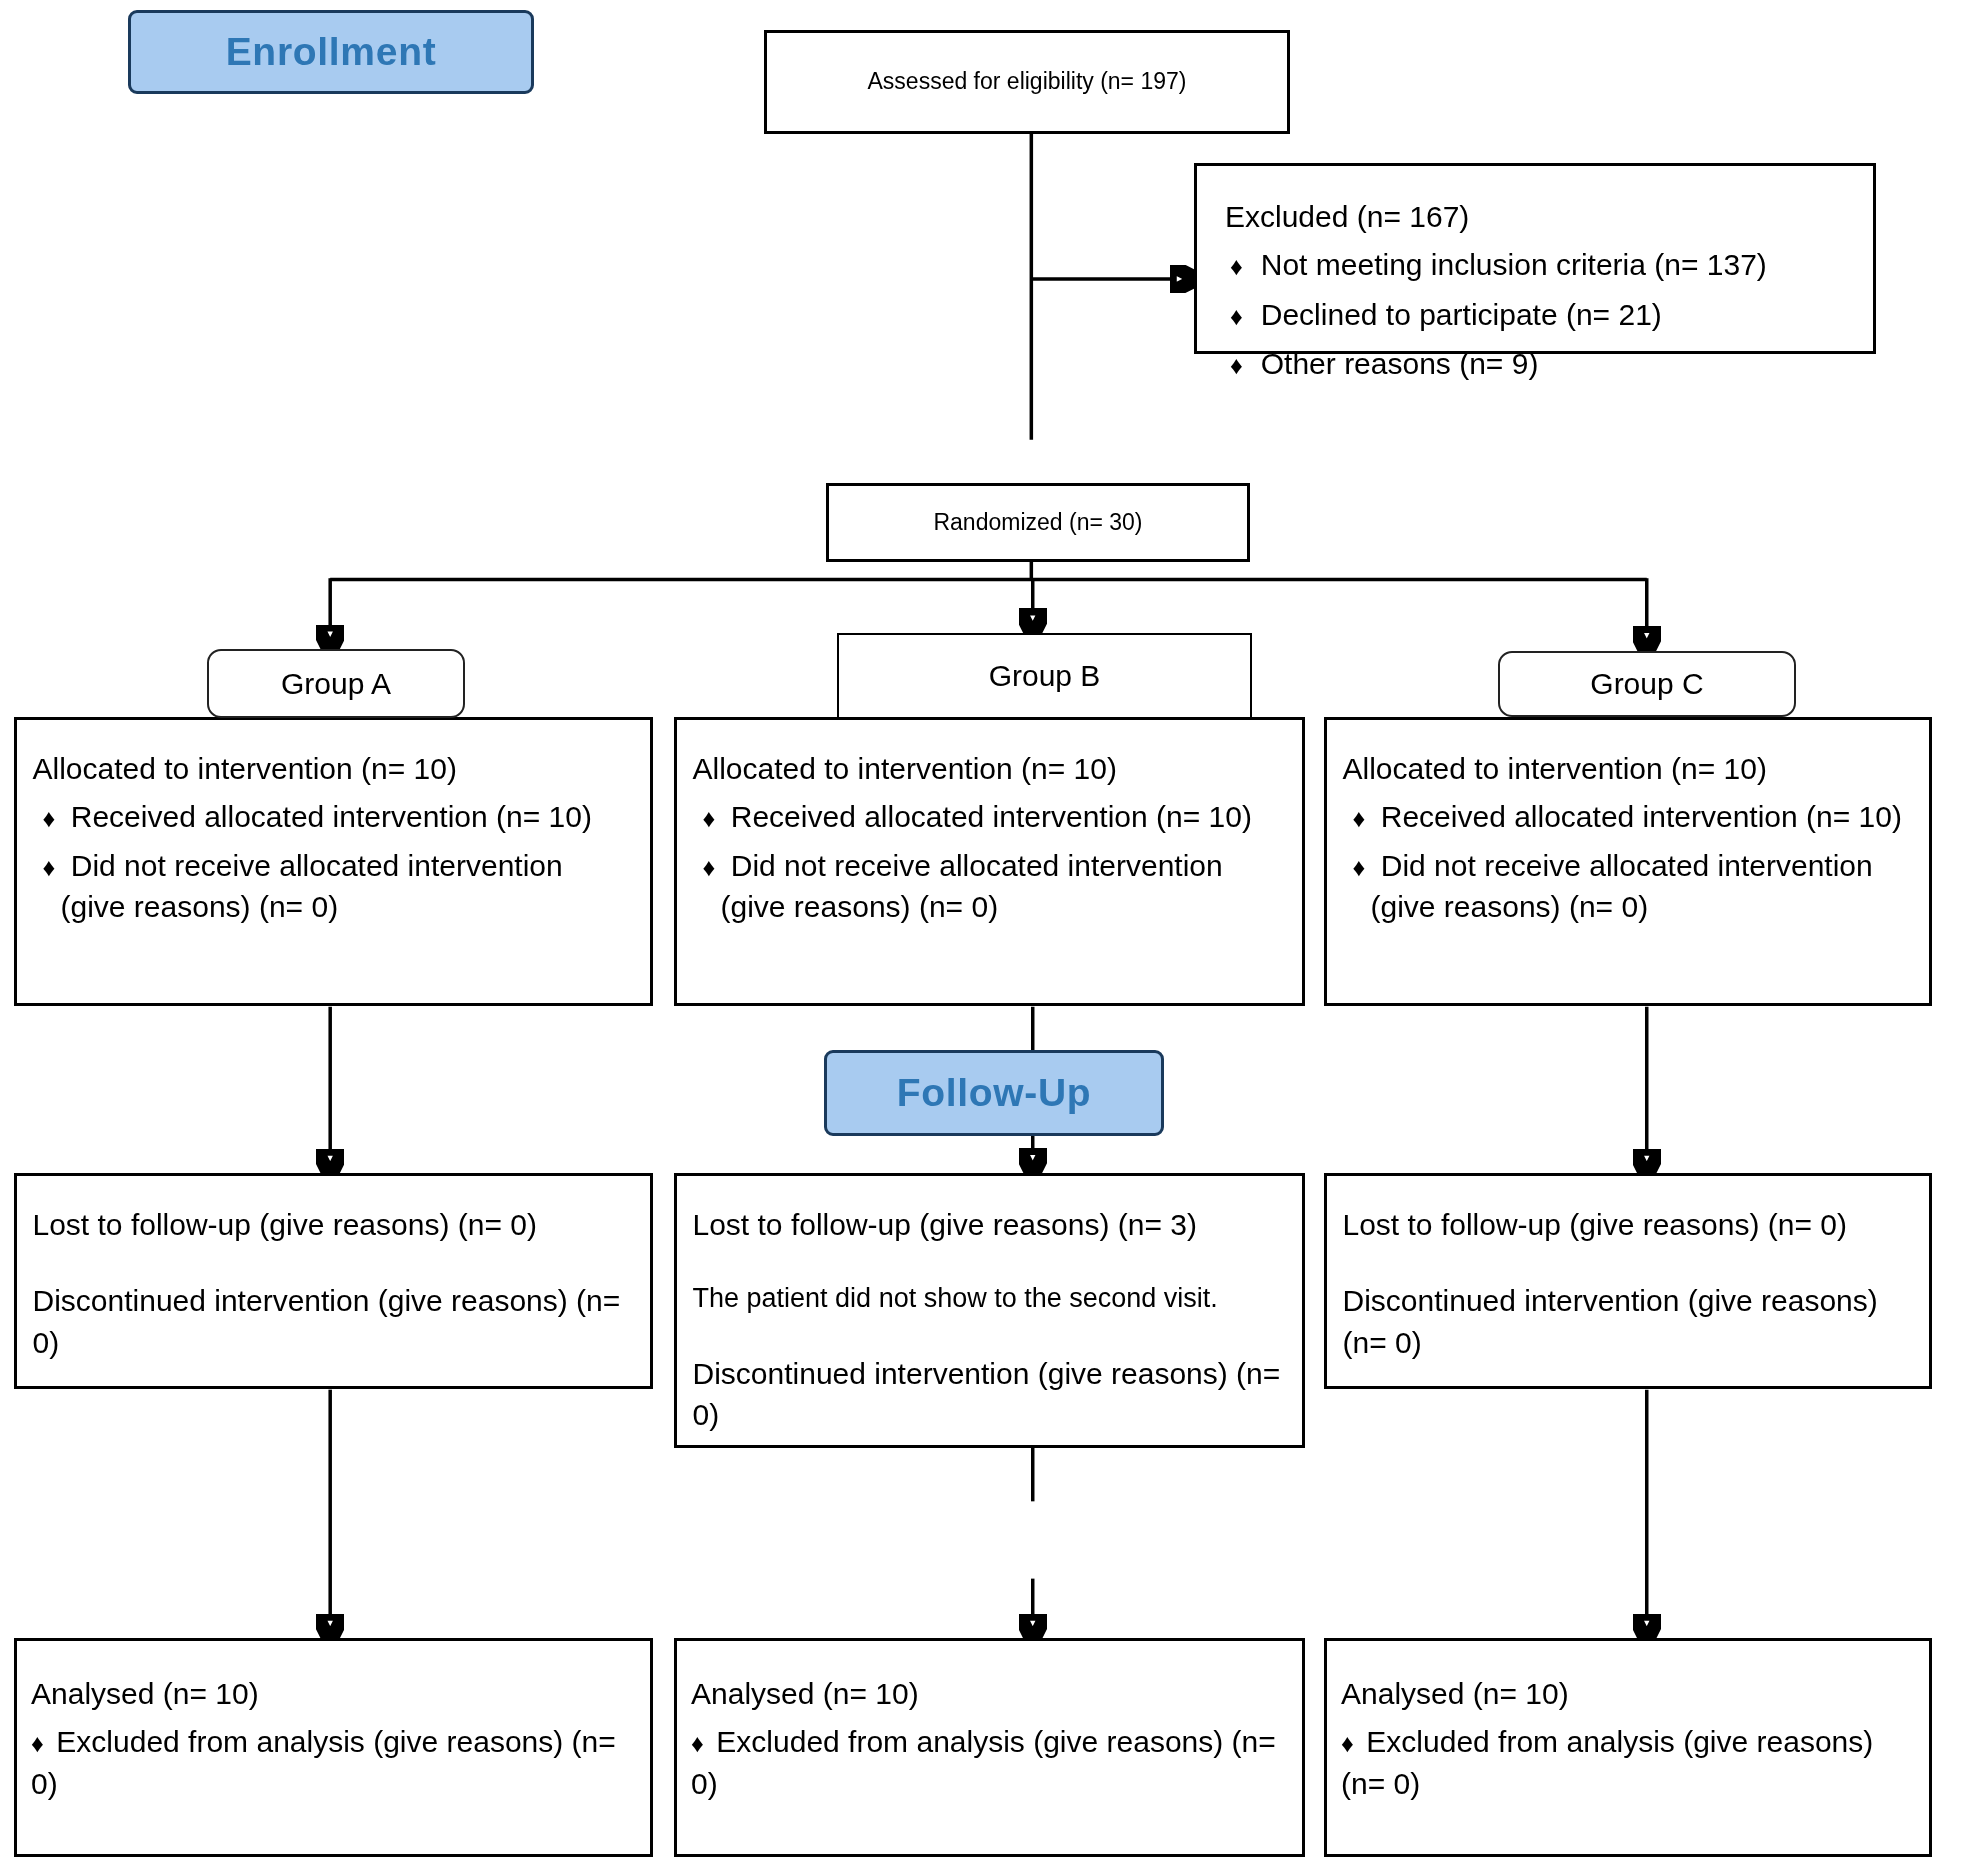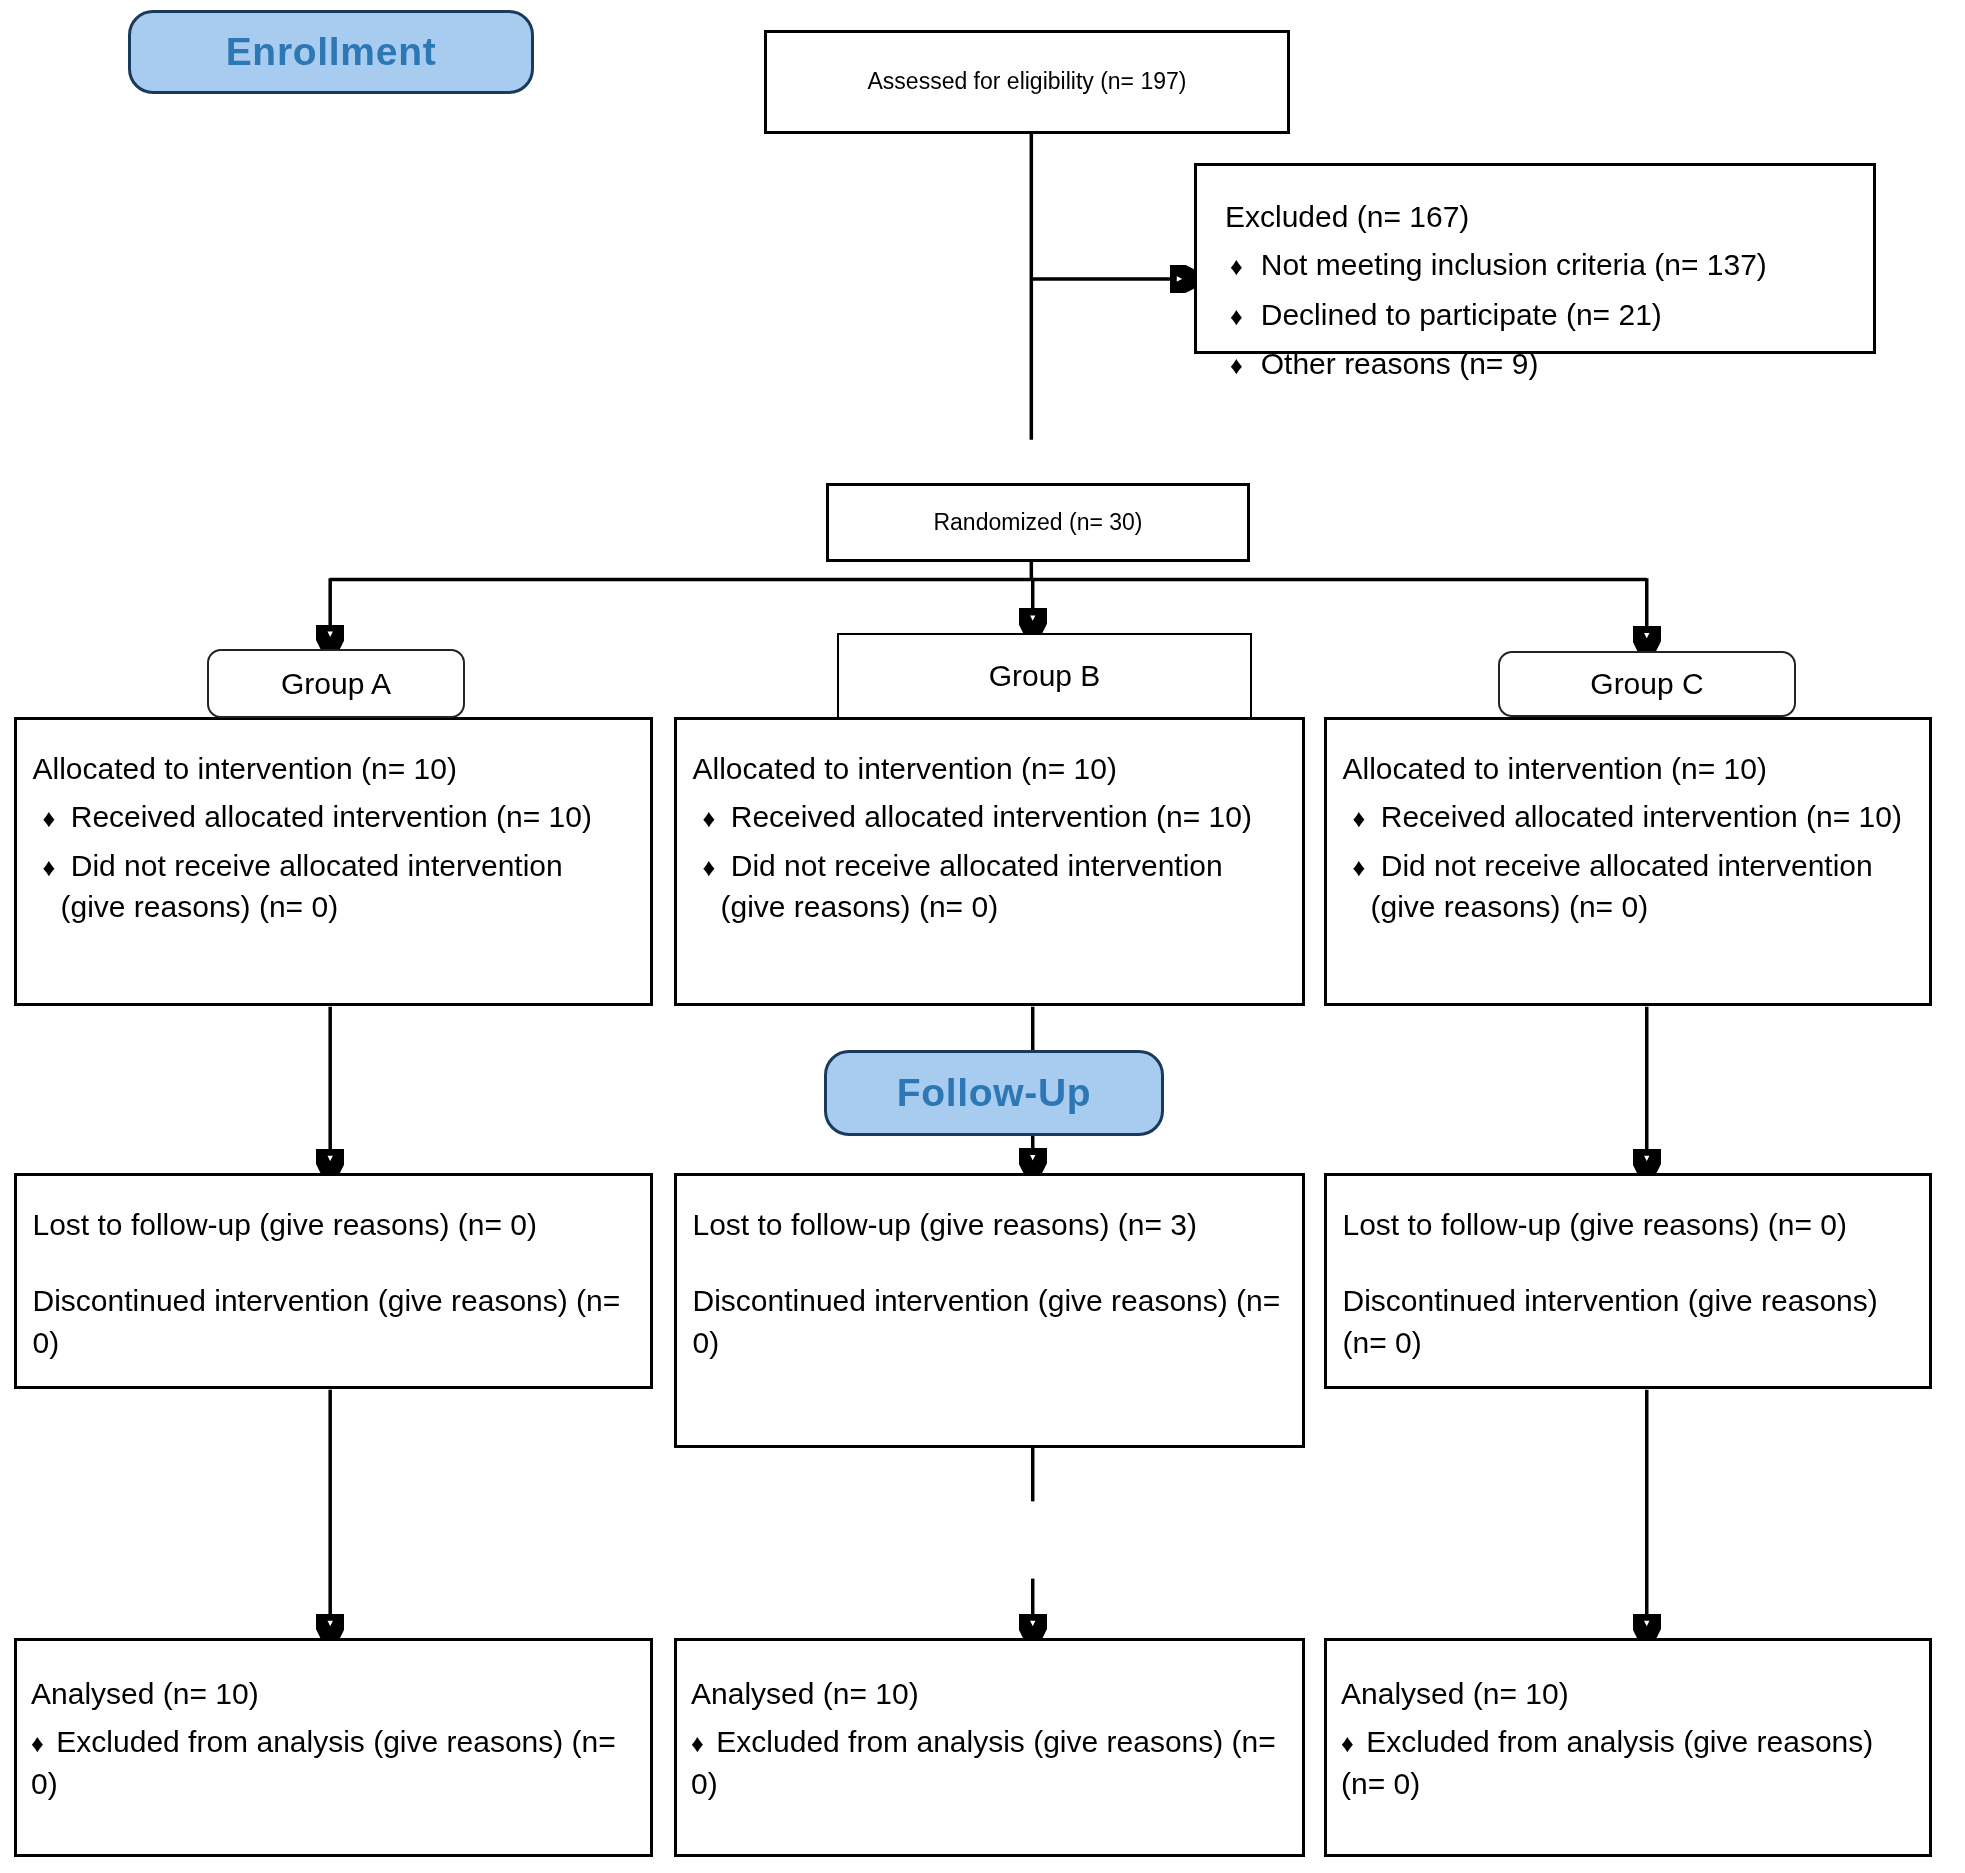--- a/index.html
+++ b/index.html
@@ -20,21 +20,21 @@
   #connectors{position:absolute;left:0;top:0;width:1965px;height:1873px;}
   #connectors path{stroke:var(--line-color);stroke-width:5;fill:none;}
   .flow-box{
     position:absolute;box-sizing:border-box;background:var(--box-bg);
     border:3.5px solid var(--box-border);font-size:30px;line-height:1.38;
   }
   .center-box{display:flex;align-items:center;justify-content:center;font-size:23px;}
   .text-box{padding:28px 15.5px 0 15.5px;}
   .badge{
     position:absolute;box-sizing:border-box;background:var(--badge-fill);
-    border:3.5px solid var(--badge-border);border-radius:25px;
+    border:3.5px solid var(--badge-border);border-radius:9px;
     display:flex;align-items:center;justify-content:center;
     color:var(--badge-text);font-size:39px;font-weight:bold;letter-spacing:0.7px;
   }
   .group-tab{
     position:absolute;box-sizing:border-box;background:var(--box-bg);
     display:flex;align-items:center;justify-content:center;font-size:30px;
   }
   .rounded-tab{border:2.1px solid #222;border-radius:14px;}
   .square-tab{border:2.8px solid var(--box-border);}
   p{margin:0;}
@@ -127,20 +127,21 @@
     <span>Group C</span>
   </div>
 
   <div class="flow-box text-box" style="left:14px;top:1173px;width:639px;height:216px;">
     <p class="fu-line">Lost to follow-up (give reasons) (n= 0)</p>
     <p class="fu-line">Discontinued intervention (give reasons) (n= 0)</p>
   </div>
 
   <div class="flow-box text-box" style="left:674px;top:1173px;width:631px;height:275px;">
     <p class="fu-line">Lost to follow-up (give reasons) (n= 3)</p>
+    <p class="fu-line fu-note">The patient did not show to the second visit.</p>
     <p class="fu-line">Discontinued intervention (give reasons) (n= 0)</p>
   </div>
 
   <div class="flow-box text-box" style="left:1324px;top:1173px;width:608px;height:216px;">
     <p class="fu-line">Lost to follow-up (give reasons) (n= 0)</p>
     <p class="fu-line">Discontinued intervention (give reasons) (n= 0)</p>
   </div>
 
   <div class="flow-box ana-pad" style="left:14px;top:1638px;width:639px;height:219px;">
     <p class="box-title">Analysed (n= 10)</p>

